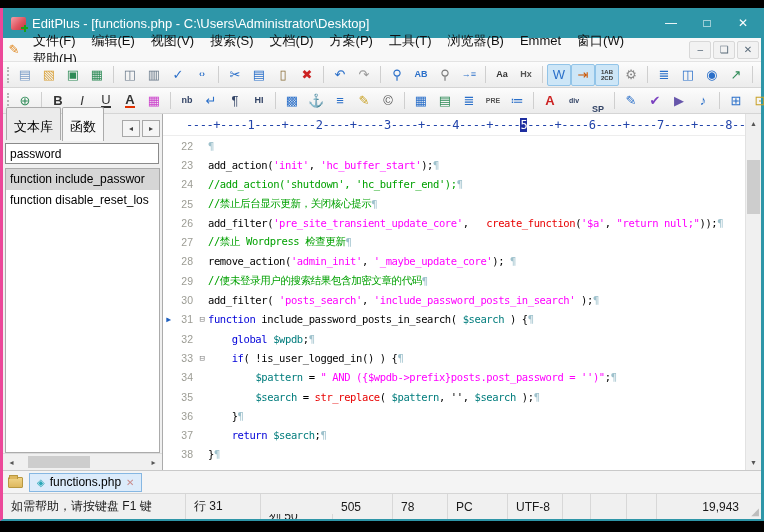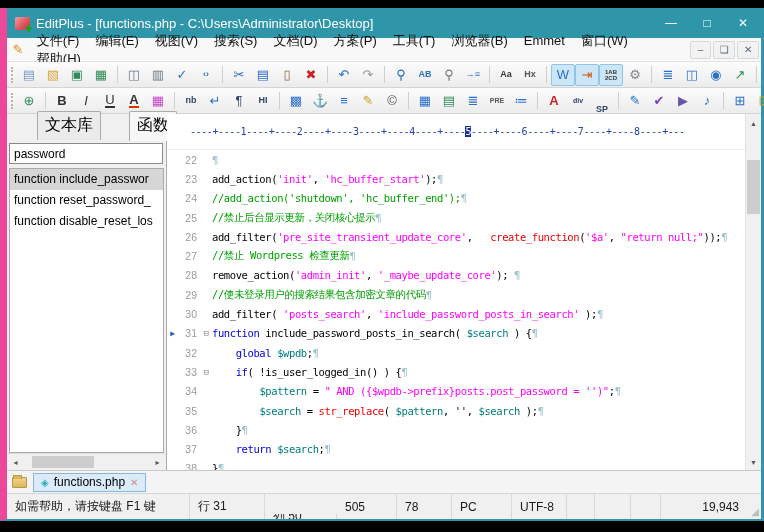--- a/index.html
+++ b/index.html
@@ -1,19 +1,19 @@
 <!DOCTYPE html>
 <html><head>
 <meta charset="utf-8">
 <style>
   * { box-sizing: border-box; margin: 0; padding: 0; }
   html,body { width:764px; height:532px; background:#000; overflow:hidden;
     font-family:"Liberation Sans", sans-serif; }
   .window { position:absolute; left:0; top:8px; width:764px; height:513px;
-    background:#0f172a; border-left:7px solid #ec4899; border-right:3px solid #2E96A8;
+    background:#0f172a; border-left:3px solid #ec4899; border-right:3px solid #2E96A8;
     border-bottom:2px solid #2E96A8; display:flex; flex-direction:column; }
   
   .titlebar { height:30px; background:#2E96A8; color:#fff; display:flex; align-items:center;
     font-size:13px; flex:0 0 auto; }
   .appicon { width:15px; height:13px; margin:0 6px 0 8px; border-radius:2px;
     background:linear-gradient(135deg,#f4a0a8 0%,#e05560 55%,#c03540 100%); position:relative; }
   .appicon::after { content:""; position:absolute; right:-2px; bottom:-2px; width:7px; height:7px;
     background:
       linear-gradient(#19a319,#19a319) 50% 0/2px 100% no-repeat,
       linear-gradient(#19a319,#19a319) 0 50%/100% 2px no-repeat; }
@@ -39,42 +39,42 @@
   .tb-btn .g { font-size:13px; line-height:1; }
   .tb-btn .g.sz2 { font-size:9px; font-weight:bold; }
   .tb-btn .g.sz3 { font-size:7px; font-weight:bold; }
   .tb-btn .g.szm { font-size:6px; font-weight:bold; white-space:pre-line; text-align:left; }
   .tb-sep { width:1px; height:17px; background:#CFCFCF; margin:0 4px; }
   
   .main { flex:1 1 auto; display:flex; min-height:0; }
   .sidebar { width:160px; flex:0 0 auto; background:#F0F0F0; border-right:1px solid #ABABAB;
     display:flex; flex-direction:column; }
   .side-tabs { height:26px; display:flex; align-items:flex-end; padding:3px 2px 0 3px; }
-  .side-tab { font-size:16px; padding:3px 7px 4px; background:#EBEBEB; border:1px solid #ABABAB;
-    border-bottom:none; border-radius:2px 2px 0 0; margin-right:1px; white-space:nowrap;margin-left:27px; }
+  .side-tab { font-size:13px; padding:10px 7px 4px; background:#EBEBEB; border:1px solid #ABABAB;
+    border-bottom:none; border-radius:2px 2px 0 0; margin-right:1px; white-space:nowrap; }
   .side-tab.active { background:#F7F7F7; position:relative; top:1px; padding-bottom:5px; }
   .side-tab-arrows { margin-left:auto; display:flex; gap:2px; padding-bottom:3px; }
   .side-arrow { width:18px; height:17px; border:1px solid #A8A8A8; background:#F5F5F5;
     display:flex; align-items:center; justify-content:center; font-size:8px; color:#444; }
   .side-search { margin:3px 2px; height:21px; border:1px solid #8A8A8A; font-size:12px;
     padding:1px 4px; background:#fff; font-family:"Liberation Sans",sans-serif; width:154px; }
   .side-list { flex:1; background:#fff; border:1px solid #ABABAB; margin:1px 2px 0 2px;
     font-size:12px; overflow:hidden; }
   .side-item { height:21px; line-height:21px; padding:0 4px; white-space:nowrap; overflow:hidden; color:#000; }
   .side-item.selected { background:#D6D6D6; }
   .side-hscroll { height:17px; flex:0 0 auto; background:#F0F0F0; display:flex; align-items:stretch;
     border-top:1px solid #DCDCDC; }
   .hs-arrow { width:17px; display:flex; align-items:center; justify-content:center;
     font-size:8px; color:#555; }
   .hs-track { flex:1; position:relative; }
   .hs-thumb { position:absolute; left:8px; top:2px; bottom:2px; width:62px; background:#CDCDCD; }
   
   .editor { flex:1; min-width:0; background:#fff; position:relative; display:flex; flex-direction:column; }
-  .ruler { height:36px; flex:0 0 auto; display:flex; align-items:center; padding-left:23px;
-    font-family:"DejaVu Sans Mono",monospace; font-size:10px; letter-spacing:-0.4px;
+  .ruler { height:22px; flex:0 0 auto; display:flex; align-items:center; padding-left:23px;
+    font-family:"DejaVu Sans Mono",monospace; font-size:12px; letter-spacing:-0.4px;
     color:#2244AA; white-space:pre; overflow:hidden; border-bottom:1px solid #EDEDED; }
   .ruler .hl { background:#1F2FA0; color:#fff; }
   .code { flex:1; overflow:hidden; font-family:"DejaVu Sans Mono",monospace; font-size:10.5px;
     letter-spacing:-0.4px; padding-right:16px; }
   .line { display:flex; height:19.3px; align-items:center; white-space:pre; }
   .lmark { width:11px; flex:0 0 auto; color:#1E5FBF; font-size:8px; text-align:center; }
   .lno { width:22px; flex:0 0 auto; text-align:right; color:#9C9C94; font-size:10.5px;
     padding-right:3px; letter-spacing:0; font-family:"Liberation Sans",sans-serif; }
   .lfold { width:12px; flex:0 0 auto; color:#808080; font-size:9px; text-align:center; }
   .seg-p { color:#000000; } .seg-s { color:#FF00FF; } .seg-c { color:#00A000; }
@@ -334,21 +334,20 @@
           <span class="side-tab">文本库</span>
           <span class="side-tab active">函数</span>
           <span class="side-tab-arrows">
             <span class="side-arrow">◂</span>
             <span class="side-arrow">▸</span>
           </span>
         </div>
       <input class="side-search" value="password" style="">
       <div class="side-list" id="side-list">
           <div class="side-item selected">function include_passwor</div>
-          <div class="side-item">function reset_password_</div>
           <div class="side-item">function disable_reset_los</div>
         </div>
       <div class="side-hscroll">
         <span class="hs-arrow">◂</span>
         <span class="hs-track">
           <span class="hs-thumb"></span>
         </span>
         <span class="hs-arrow">▸</span>
       </div>
     </div>

